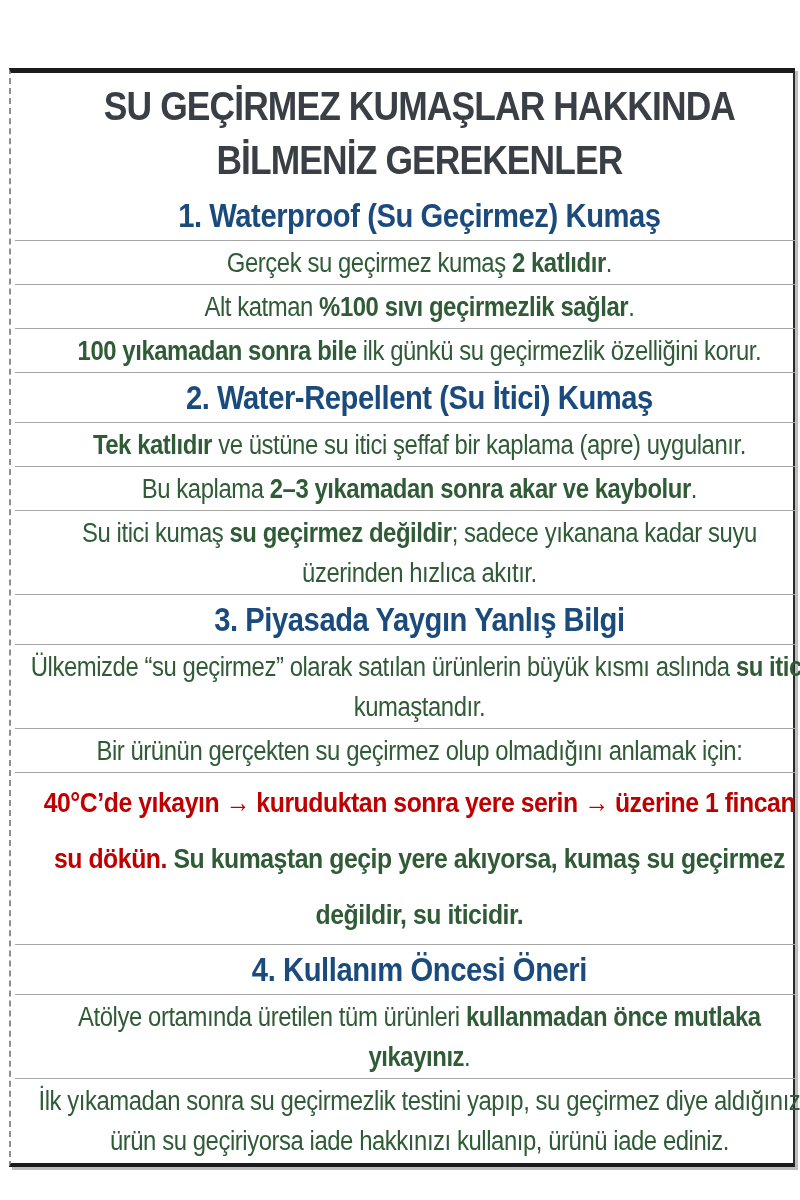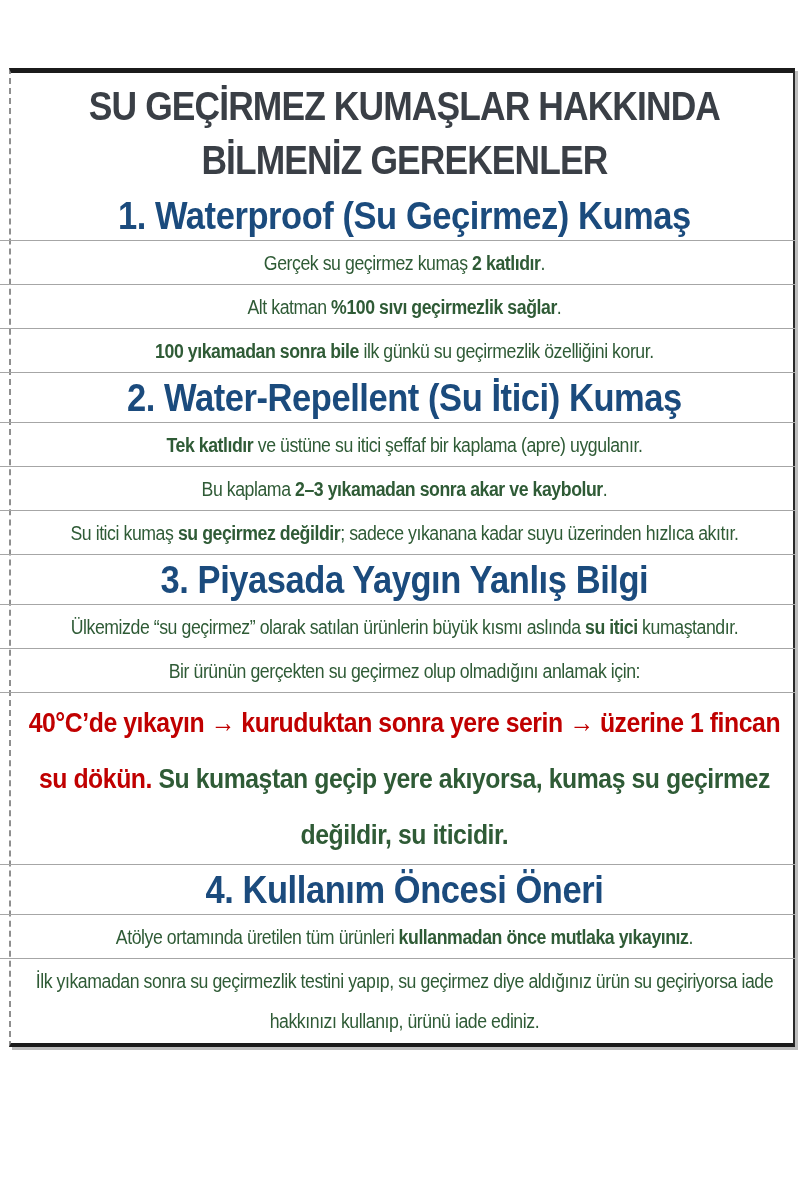--- a/index.html
+++ b/index.html
@@ -19,20 +19,21 @@
     border-bottom:4px solid #1b1b1b;
     border-right:2px solid #2a2a2a;
     border-left:2px dashed #8f8f8f;
     box-shadow:3px 3px 0 #bdbdbd;
     box-sizing:border-box;
   }
   .row{
     position:relative;
     text-align:center;
     padding:2px 4px;
+    margin-left:15px;
   }
   .row:not(:first-child)::before{
     content:"";
     position:absolute;
     left:-11px; right:-2px; top:-1px;
     height:1px;
     background:#a6a6a6;
   }
   
   .squeeze{
@@ -44,28 +45,28 @@
   .row-title{padding:6px 4px 4px 4px;}
   .row-title .line{
     display:block;
     font-size:40px;
     font-weight:bold;
     line-height:54px;
     letter-spacing:-1px;
     color:var(--title-color);
   }
   .row-heading{
-    font-size:39px;
+    font-size:33px;
     font-weight:bold;
     line-height:46px;
     color:var(--heading-color);
     letter-spacing:-0.5px;
   }
   .row-body{
-    font-size:20px;
+    font-size:27px;
     line-height:40px;
     color:var(--body-color);
     letter-spacing:-0.5px;
   }
   .row-body.emphasis{
     font-size:28px;
     line-height:56px;
     font-weight:bold;
   }
   .seg-bold{font-weight:bold;}

